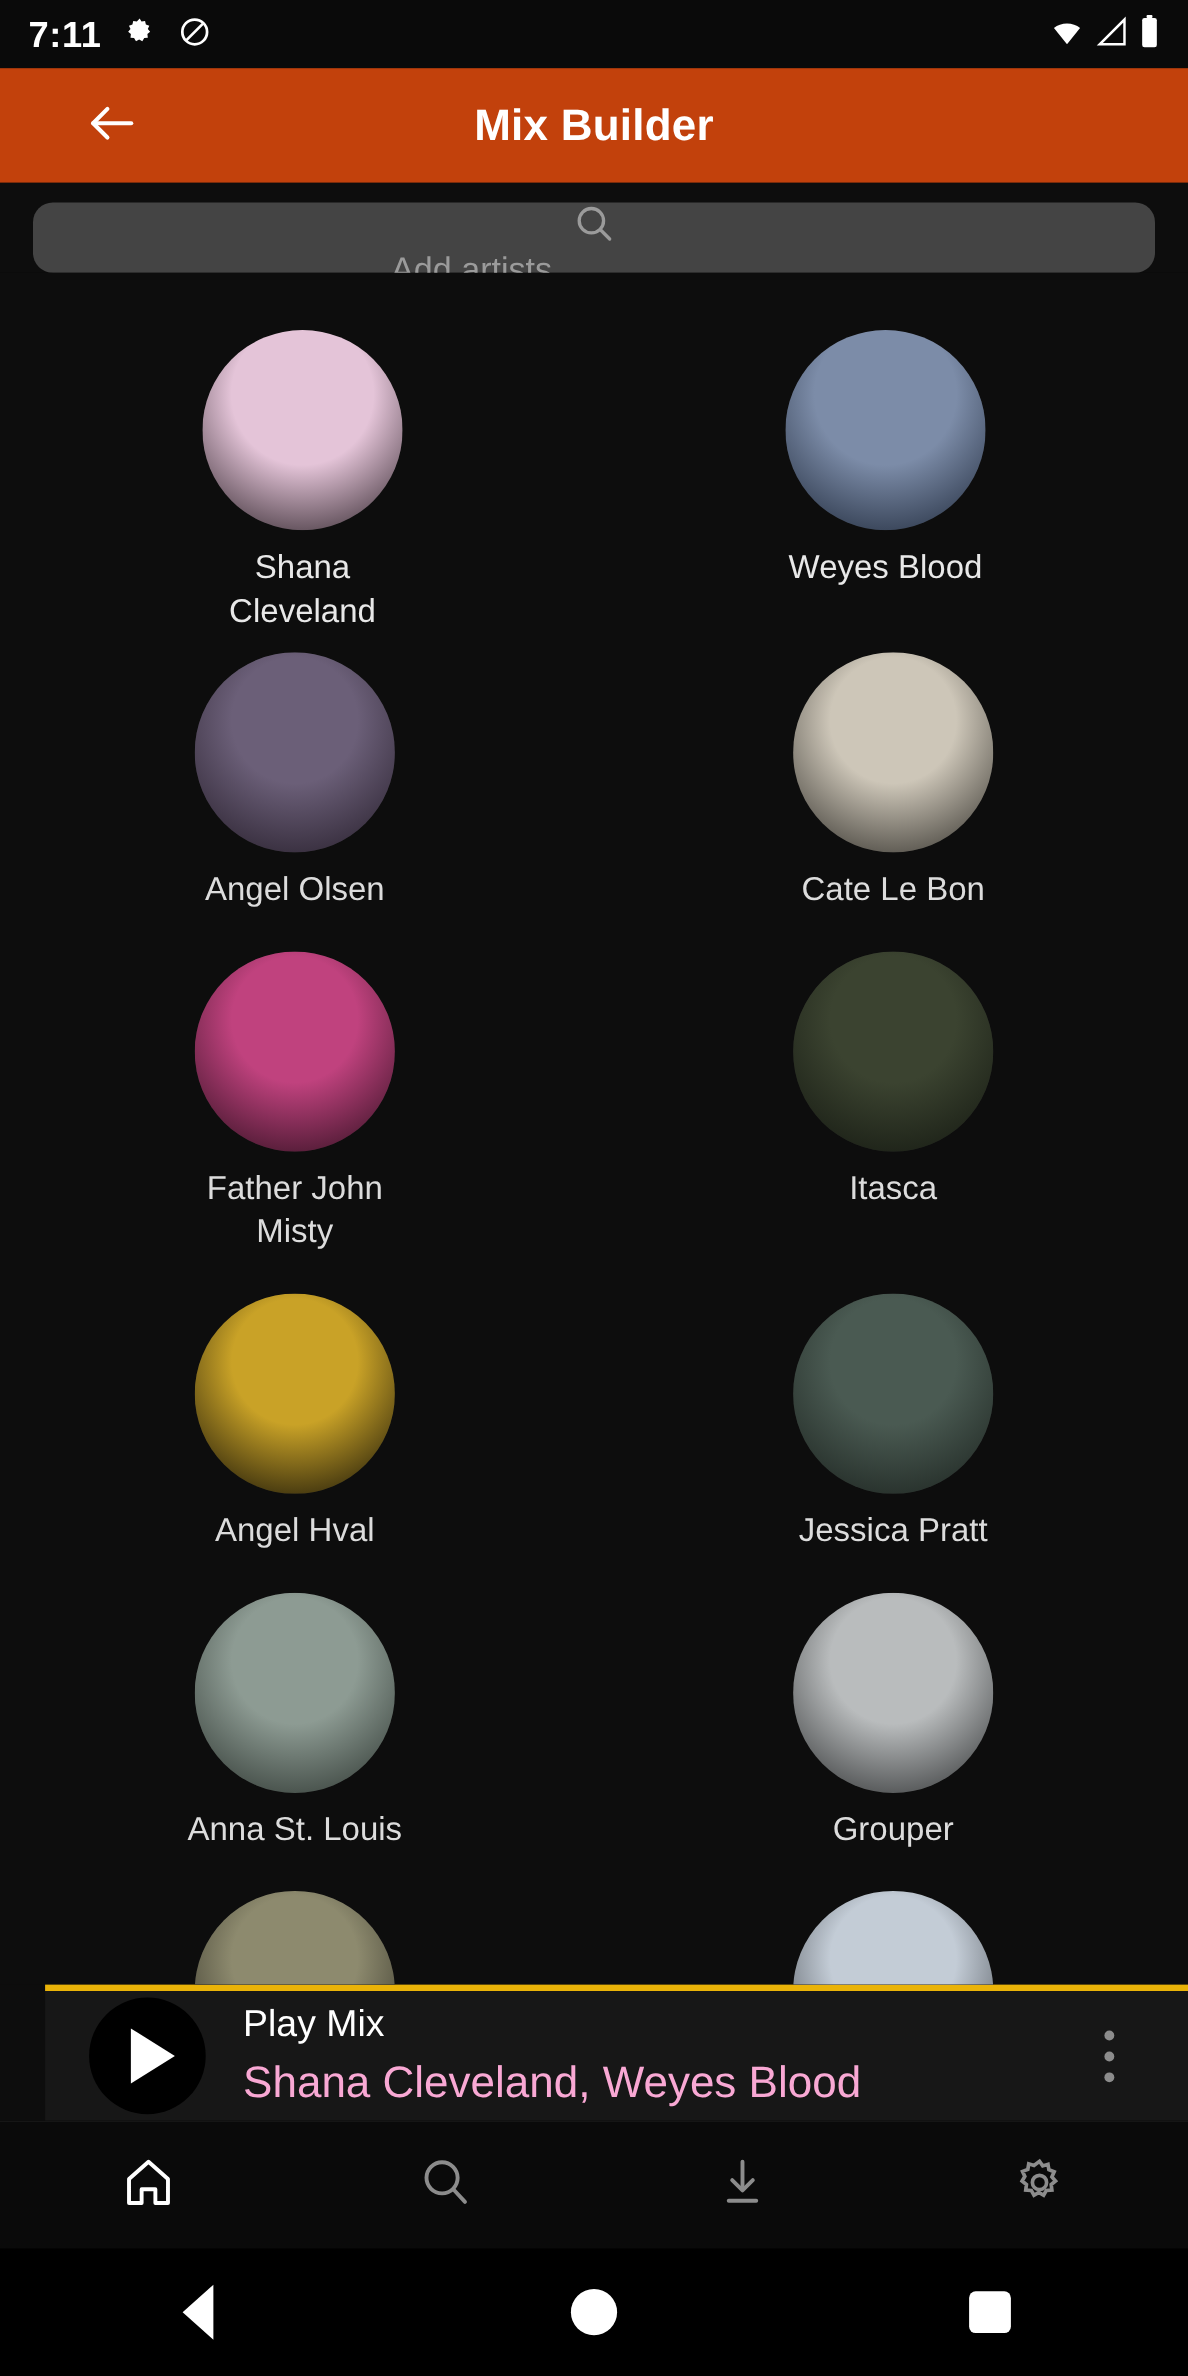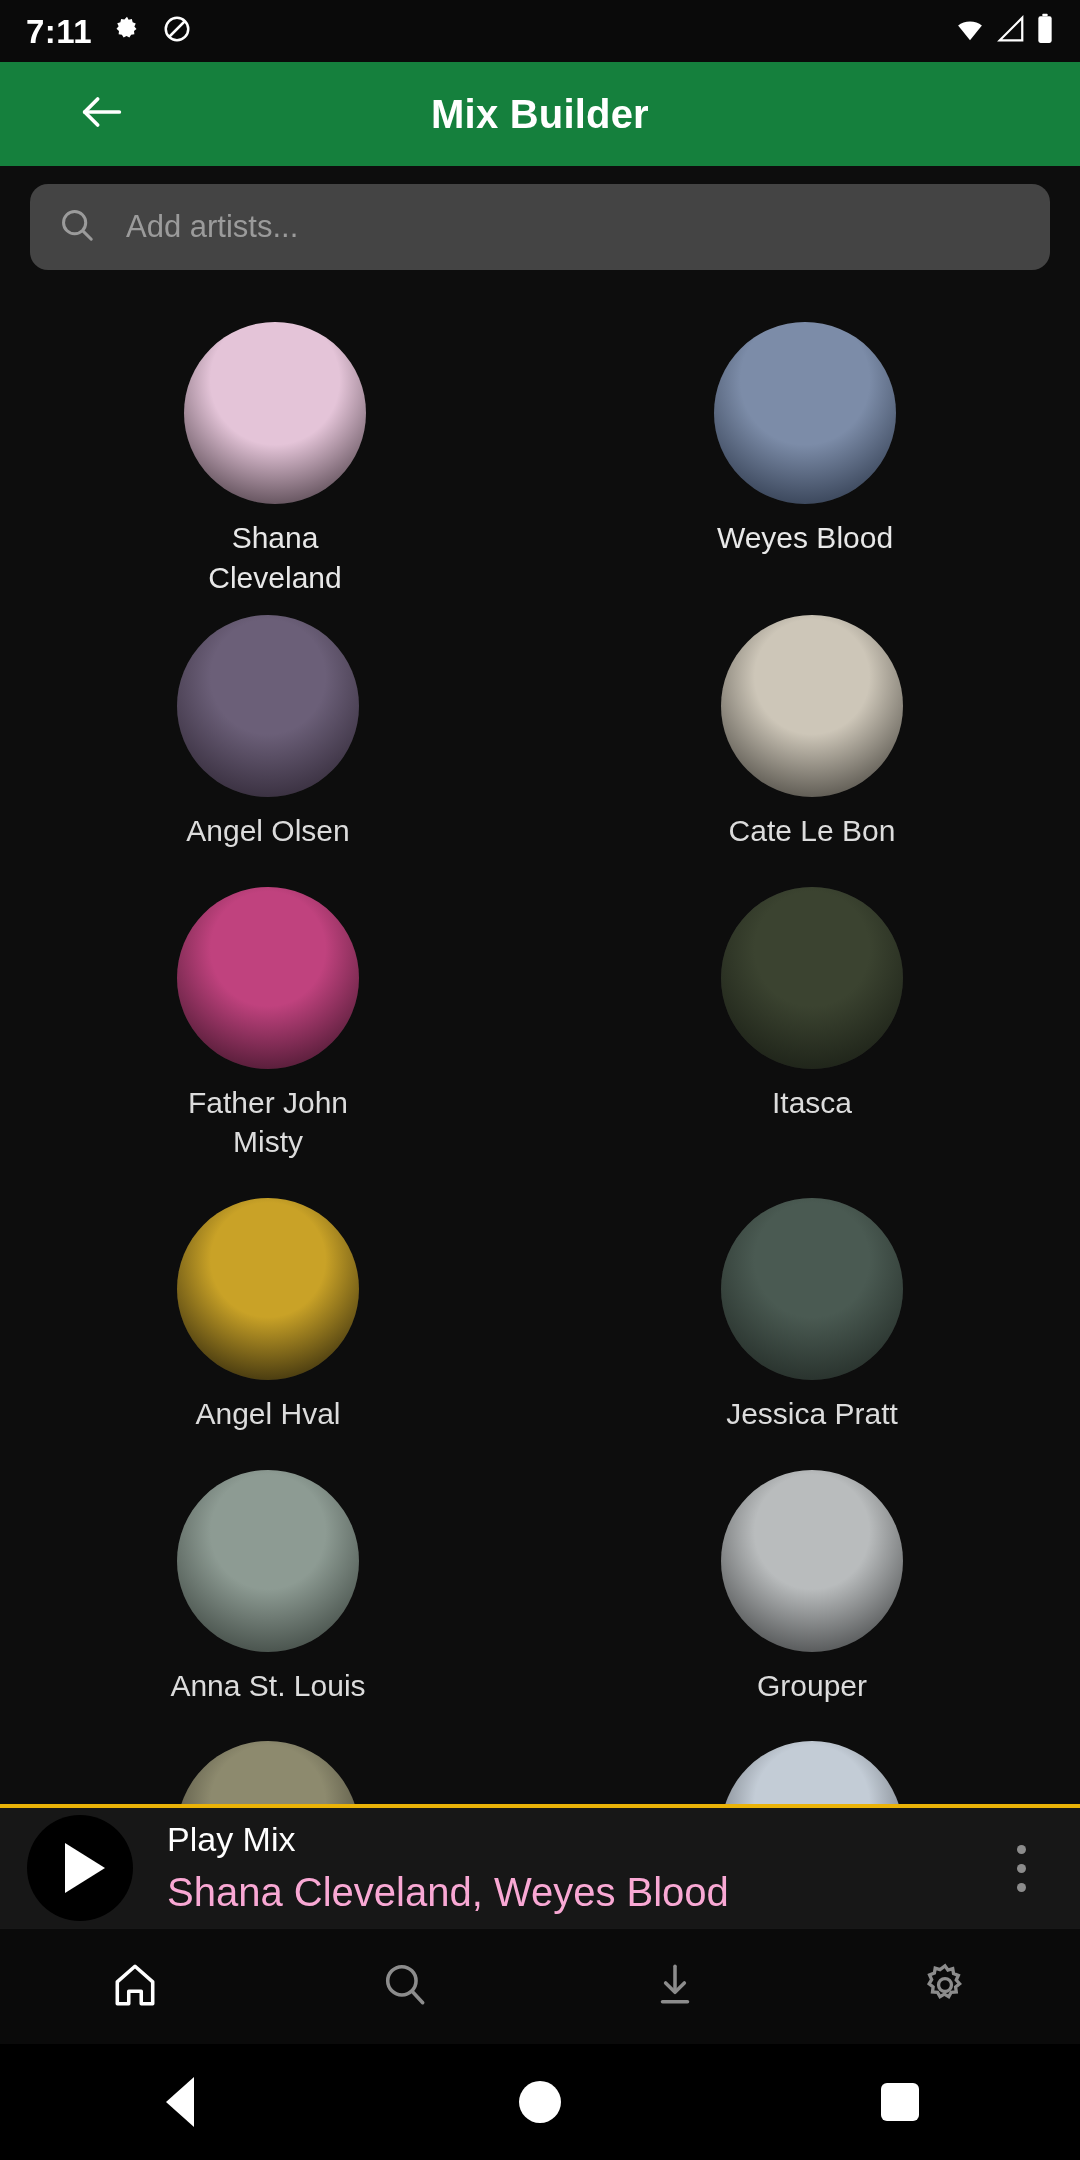--- a/index.html
+++ b/index.html
@@ -10,50 +10,50 @@
 
   
   .statusbar { height:62px; flex:0 0 62px; background:#0a0a0a; display:flex; align-items:center;
                padding:0 26px; color:#fff; }
   .sb-left { display:flex; align-items:center; gap:20px; }
   .sb-time { font-size:33px; letter-spacing:.5px; line-height:1;font-weight:bold; }
   .sb-right { margin-left:auto; display:flex; align-items:center; gap:10px; }
   .sb-icon { display:block; }
 
   
-  .header { height:104px; flex:0 0 104px; display:flex; align-items:center; position:relative; background:#15803d;padding-left:40px; }
+  .header { height:104px; flex:0 0 104px; display:flex; align-items:center; position:relative; background:#c2410c;padding-left:40px; }
   .back-btn { width:96px; height:96px; margin-left:14px; display:flex; align-items:center; justify-content:center; }
   .page-title { position:absolute; left:0; right:0; text-align:center; color:#fff; font-size:40px; font-weight:bold;
                 letter-spacing:.2px; pointer-events:none; }
 
   
   .search-wrap { padding:18px 30px 0 30px; flex:0 0 auto; background:#0d0d0d; }
-  .search-bar { height:86px; background:#444444; border-radius:18px; display:flex; align-items:center; padding:0 28px; }
+  .search-bar { height:64px; background:#444444; border-radius:18px; display:flex; align-items:center; padding:0 28px;flex-direction:column; }
   .search-input { background:transparent; border:none; outline:none; color:#c9c9c9; font-size:31px;
                   font-family:"Liberation Sans", sans-serif; margin-left:30px; flex:1; }
   .search-input::placeholder { color:#9b9b9b; }
 
   
   .content { flex:1 1 auto; overflow:hidden; position:relative; background:#0d0d0d; }
 
   .grid { display:grid; grid-template-columns:repeat(2, 1fr); padding:0 10px; }
   .selected-grid { padding-top:44px; }
   .suggest-grid { padding-top:10px;gap:28px; }
 
   .artist { display:flex; flex-direction:column; align-items:center; padding:8px 4px 0 4px; }
   .avatar { width:182px; height:182px; border-radius:50%; overflow:hidden; position:relative;
             background:#1a1a1a; flex:0 0 182px; }
   .avatar .ph { position:absolute; inset:0; }
   .artist-name { margin-top:14px; color:#e8e8e8; font-size:30px; text-align:center; line-height:1.32;
                  max-width:200px; word-wrap:break-word; }
   .artist-name.dim { color:#dcdcdc; }
 
   
-  .player { flex:0 0 124px; background:#171717; display:flex; align-items:center; padding:0 27px;
-            border-top:4px solid #eab308; }
+  .player { flex:0 0 124px; background:#171717; display:flex; align-items:center; padding:0 40px;
+            border-top:6px solid #eab308;margin-left:41px; }
   .play-circle { width:106px; height:106px; border-radius:50%; background:#000; display:flex;
                  align-items:center; justify-content:center; flex:0 0 106px; }
   .play-tri { width:0; height:0; border-left:40px solid #fff; border-top:25px solid transparent;
               border-bottom:25px solid transparent; margin-left:10px; }
   .player-text { margin-left:34px; flex:1; min-width:0; }
   .player-title { color:#fff; font-size:34px; line-height:1.25; }
   .player-sub { color:#f9a8d4; font-size:40px; line-height:1.3; margin-top:6px; white-space:nowrap;
                 overflow:hidden; text-overflow:ellipsis; }
   .kebab { width:64px; display:flex; flex-direction:column; align-items:center; gap:10px; flex:0 0 64px; }
   .kebab i { width:9px; height:9px; border-radius:50%; background:#8c8c8c; display:block; }

